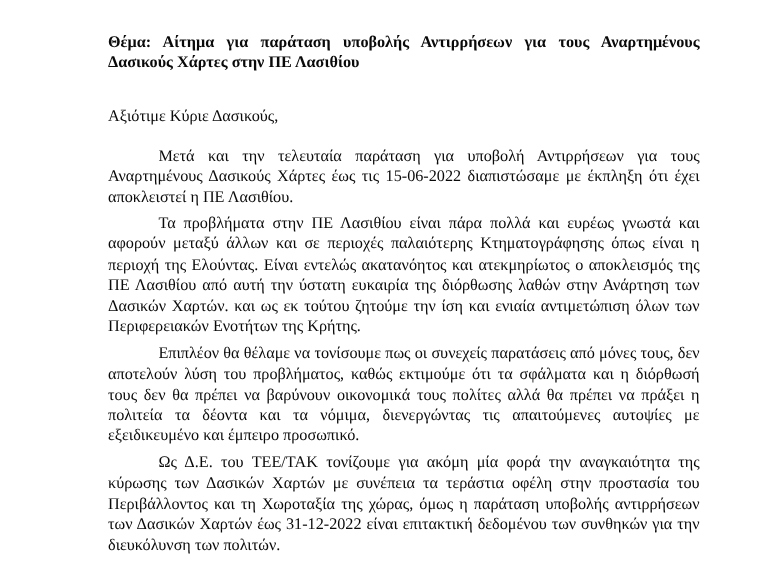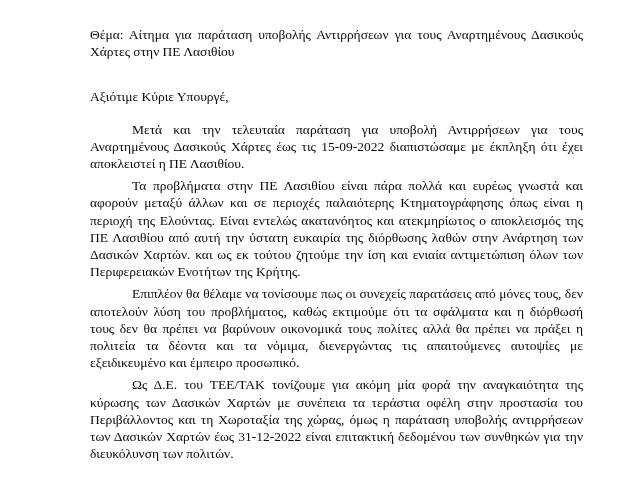--- a/index.html
+++ b/index.html
@@ -21,39 +21,39 @@
     top: 26px;
     width: 493px;
   }
   .page p {
     margin: 0;
     font-size: 13.5px;
     line-height: 17.2px;
     text-align: justify;
   }
   .subject {
-    font-weight: normal;
+    font-weight: bold;
     margin-bottom: 28px !important;
   }
   .salutation {
     margin-bottom: 15px !important;
     text-align: left !important;
   }
   .body-para {
     text-indent: 42px;
     margin-bottom: 5px !important;
   }
 </style>
 </head>
 <body>
 
 <div class="page">
 
   <p class="subject"><span>Θέμα:</span> <span>Αίτημα για παράταση υποβολής Αντιρρήσεων για τους Αναρτημένους Δασικούς Χάρτες στην ΠΕ Λασιθίου</span></p>
 
-  <p class="salutation">Αξιότιμε Κύριε Υπουργέ,</p>
+  <p class="salutation">Αξιότιμε Κύριε Δασικούς,</p>
 
-  <p class="body-para">Μετά και την τελευταία παράταση για υποβολή Αντιρρήσεων για τους Αναρτημένους Δασικούς Χάρτες έως τις 15-09-2022 διαπιστώσαμε με έκπληξη ότι έχει αποκλειστεί η ΠΕ Λασιθίου.</p>
+  <p class="body-para">Μετά και την τελευταία παράταση για υποβολή Αντιρρήσεων για τους Αναρτημένους Δασικούς Χάρτες έως τις 15-06-2022 διαπιστώσαμε με έκπληξη ότι έχει αποκλειστεί η ΠΕ Λασιθίου.</p>
   <p class="body-para">Τα προβλήματα στην ΠΕ Λασιθίου είναι πάρα πολλά και ευρέως γνωστά και αφορούν μεταξύ άλλων και σε περιοχές παλαιότερης Κτηματογράφησης όπως είναι η περιοχή της Ελούντας. Είναι εντελώς ακατανόητος και ατεκμηρίωτος ο αποκλεισμός της ΠΕ Λασιθίου από αυτή την ύστατη ευκαιρία της διόρθωσης λαθών στην Ανάρτηση των Δασικών Χαρτών. και ως εκ τούτου ζητούμε την ίση και ενιαία αντιμετώπιση όλων των Περιφερειακών Ενοτήτων της Κρήτης.</p>
   <p class="body-para">Επιπλέον θα θέλαμε να τονίσουμε πως οι συνεχείς παρατάσεις από μόνες τους, δεν αποτελούν λύση του προβλήματος, καθώς εκτιμούμε ότι τα σφάλματα και η διόρθωσή τους δεν θα πρέπει να βαρύνουν οικονομικά τους πολίτες αλλά θα πρέπει να πράξει η πολιτεία τα δέοντα και τα νόμιμα, διενεργώντας τις απαιτούμενες αυτοψίες με εξειδικευμένο και έμπειρο προσωπικό.</p>
   <p class="body-para">Ως Δ.Ε. του ΤΕΕ/ΤΑΚ τονίζουμε για ακόμη μία φορά την αναγκαιότητα της κύρωσης των Δασικών Χαρτών με συνέπεια τα τεράστια οφέλη στην προστασία του Περιβάλλοντος και τη Χωροταξία της χώρας, όμως η παράταση υποβολής αντιρρήσεων των Δασικών Χαρτών έως 31-12-2022 είναι επιτακτική δεδομένου των συνθηκών για την διευκόλυνση των πολιτών.</p>
 
 </div>
 
 </body></html>

